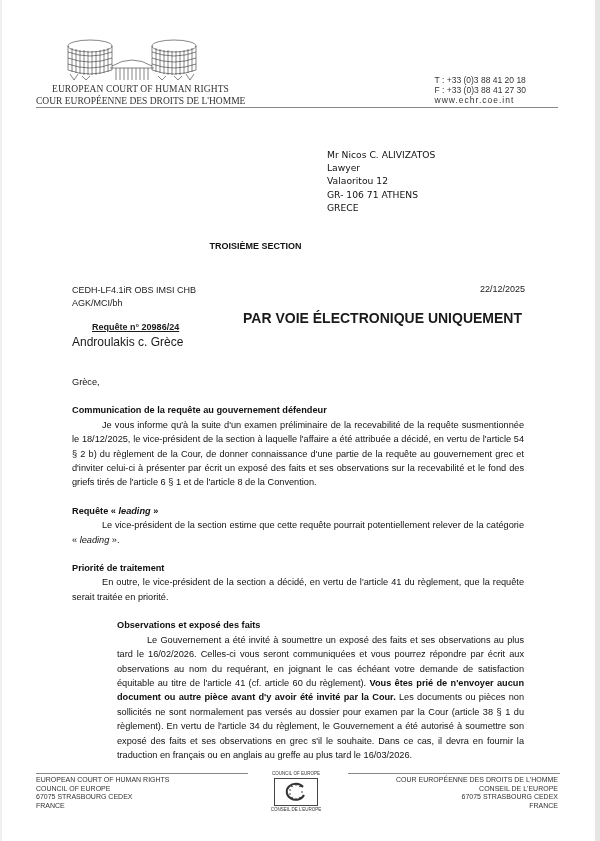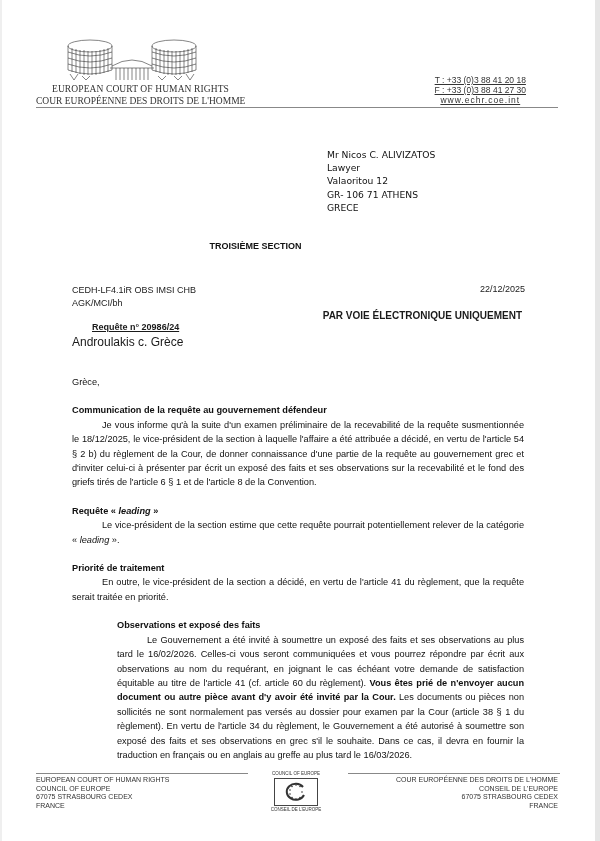--- a/index.html
+++ b/index.html
@@ -24,22 +24,22 @@
     }
     .court-en {
       position: absolute; left: 52px; top: 84px;
       font-family: "Liberation Serif", serif; font-size: 9.5px; letter-spacing: 0.1px; color: #333;
     }
     .court-fr {
       position: absolute; left: 36px; top: 96px;
       font-family: "Liberation Serif", serif; font-size: 9.5px; color: #333;
     }
     .header-contact {
-      position: absolute; right: 74px; top: 75px; text-align: center;
-      font-size: 8.5px; line-height: 10px; color: #333; text-decoration: underline;
+      position: absolute; right: 74px; top: 75px; text-align: left;
+      font-size: 8.5px; line-height: 10px; color: #333;
     }
     .header-contact .web { letter-spacing: 1px; }
     .header-rule {
       position: absolute; left: 36px; top: 107px; width: 522px; height: 1px; background: #888;
     }
     
     .address {
       position: absolute; left: 327px; top: 148px;
       font-family: "DejaVu Sans", sans-serif; font-size: 9.2px; line-height: 13.2px; color: #111;
     }
@@ -47,21 +47,21 @@
       position: absolute; left: 0; width: 511px; text-align: center; top: 241px;
       font-weight: bold; font-size: 9px; color: #111;
     }
     .ref {
       position: absolute; left: 72px; top: 284px; font-size: 9px; line-height: 13px;
     }
     .date {
       position: absolute; right: 75px; top: 284px; font-size: 9px; text-align: center;
     }
     .delivery {
-      position: absolute; right: 78px; top: 310px; font-size: 10px; font-weight: bold;
+      position: absolute; right: 78px; top: 310px; font-size: 14px; font-weight: bold;
     }
     .case-no {
       position: absolute; left: 72px; top: 322px; font-size: 9px; font-weight: bold; text-decoration: underline; padding-left: 20px;
     }
     .case-name {
       position: absolute; left: 72px; top: 335px; font-size: 12px; font-weight: normal;
     }
     
     .body-text {
       position: absolute; left: 72px; top: 375px; width: 452px;

